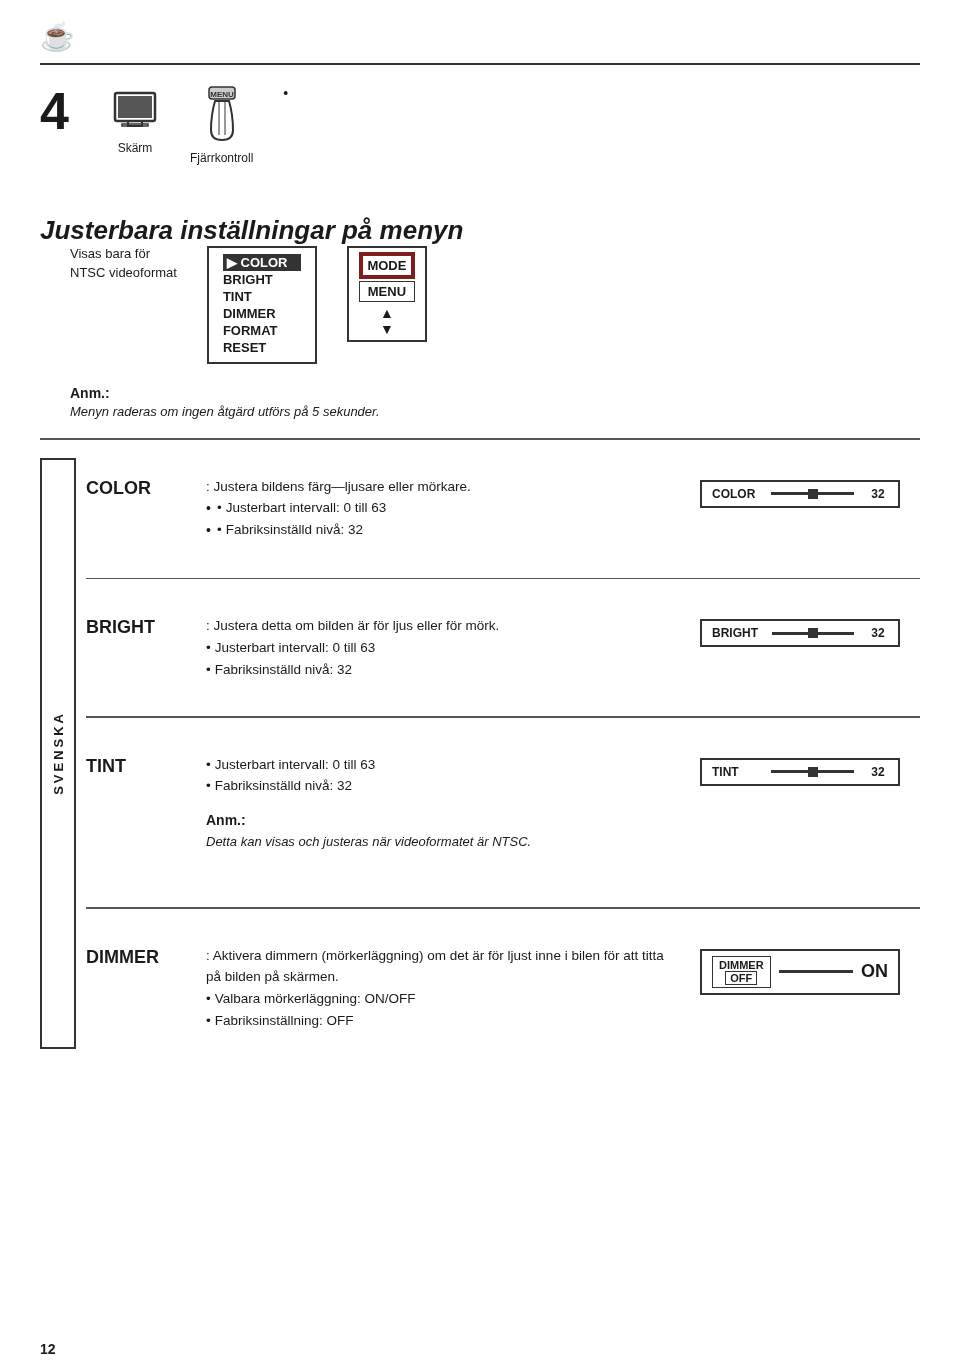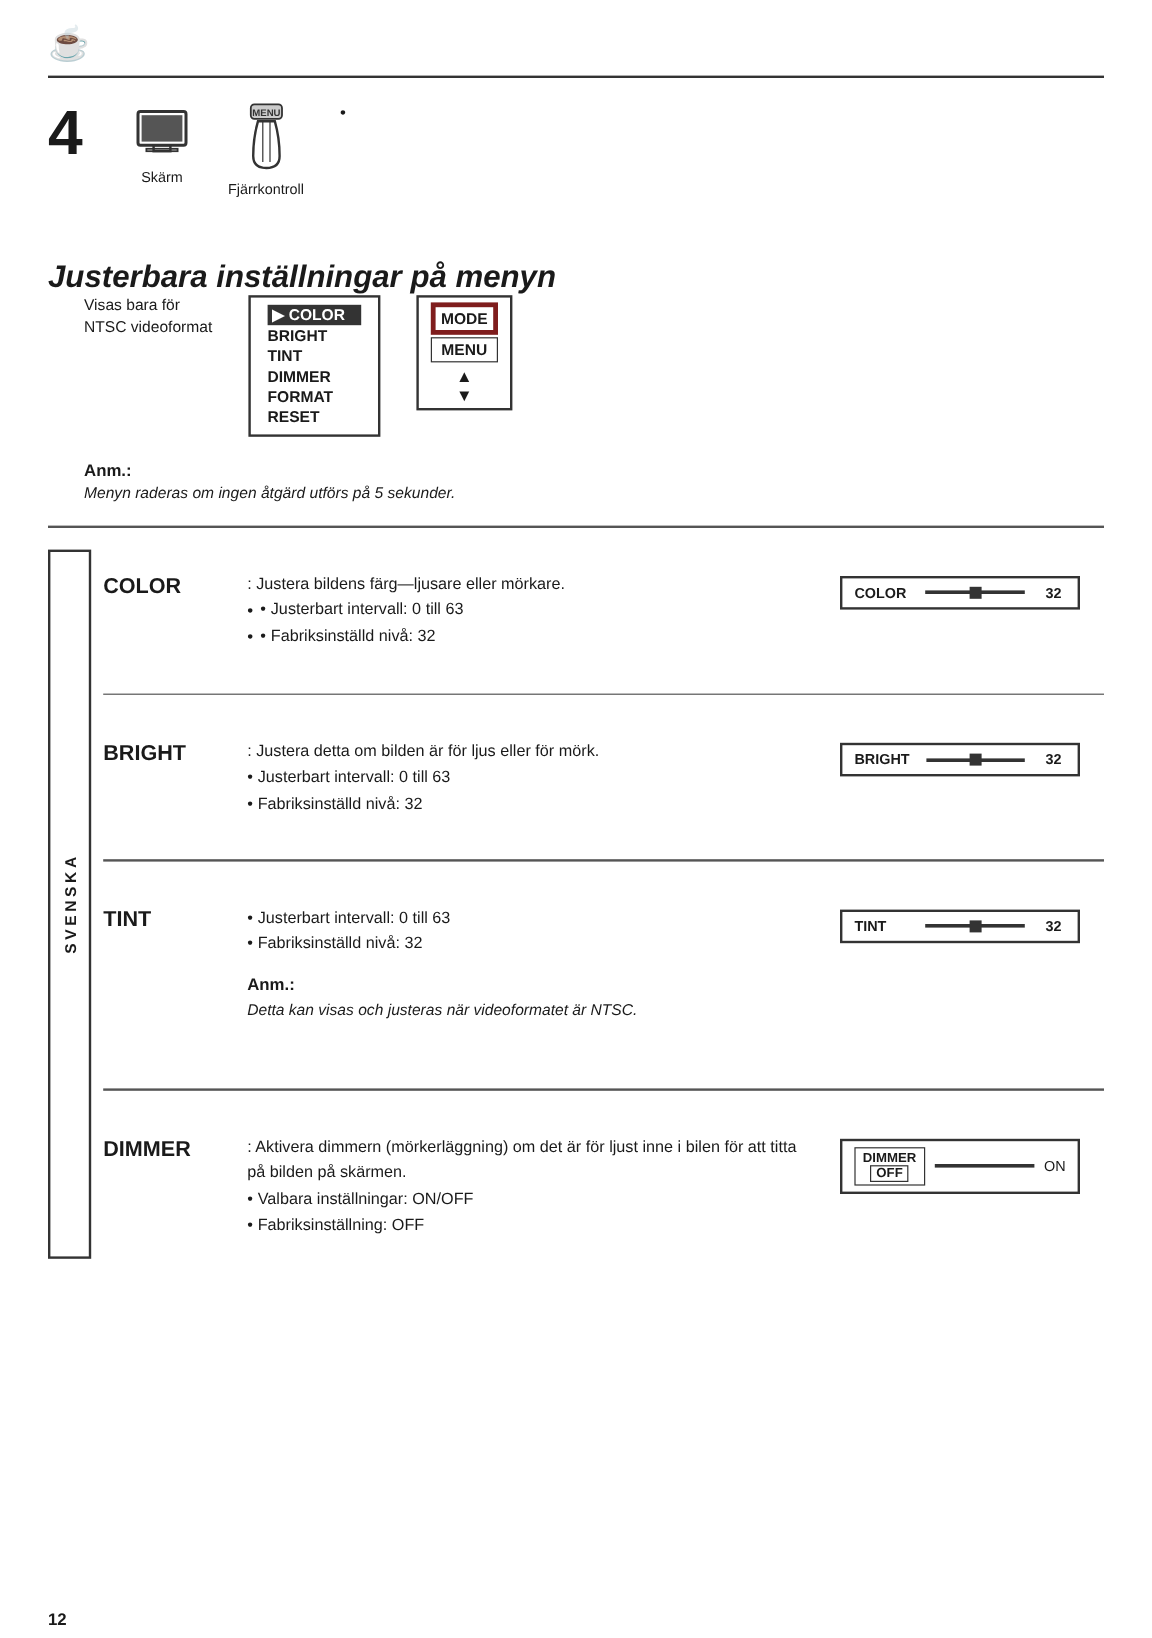--- a/index.html
+++ b/index.html
@@ -265,22 +265,22 @@
       border: 1px solid #333;
       padding: 0 4px;
     }
     .dimmer-track {
       flex: 1;
       height: 3px;
       background: #333;
       position: relative;
     }
     .dimmer-on-label {
-      font-size: 12px;
-      font-weight: normal;
+      font-size: 18px;
+      font-weight: bold;
     }
 
     
     .page-number {
       position: absolute;
       bottom: 8px;
       left: 40px;
       font-size: 14px;
       font-weight: bold;
     }
@@ -477,21 +477,21 @@
     </div>
 
     <div class="h-divider"></div>
 
     <div class="setting-row">
       <div class="setting-key">DIMMER</div>
       <div class="setting-desc">
         <div>: Aktivera dimmern (mörkerläggning) om det är för ljust inne i bilen för att titta på bilden på skärmen.</div>
         <div style="display:flex;align-items:flex-start;gap:4px;">
             <span>•</span>
-            <span>Valbara inställningar: ON/OFF</span>
+            <span>Valbara mörkerläggning: ON/OFF</span>
           </div>
         <div style="display:flex;align-items:flex-start;gap:4px;">
             <span>•</span>
             <span>Fabriksinställning: OFF</span>
           </div>
       </div>
       <div class="setting-visual">
         <div class="dimmer-display">
           <div class="dimmer-label-box">
             <span class="dimmer-label-top">DIMMER</span>

